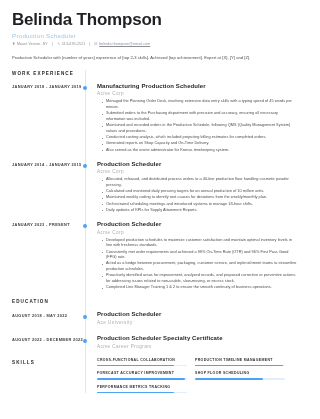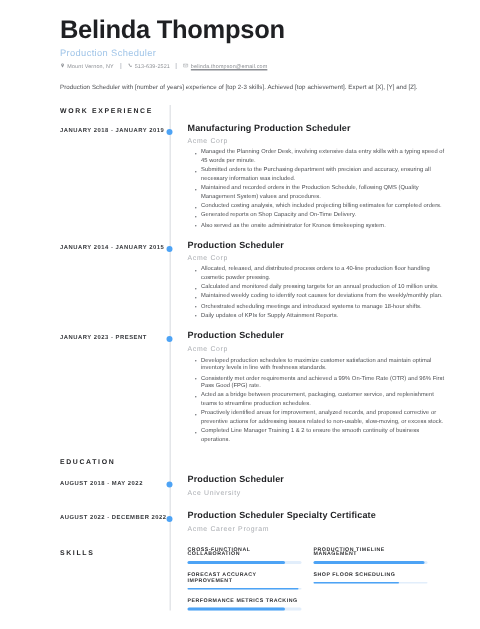--- a/index.html
+++ b/index.html
@@ -3,21 +3,21 @@
 <meta charset="utf-8">
 <style>
   html,body{margin:0;padding:0;}
   body{
     width:297px;height:419px;overflow:hidden;
     background:#ffffff;
     font-family:"Liberation Sans", sans-serif;
     color:#2f3033;
     -webkit-font-smoothing:antialiased;
   }
-  .page{width:297px;height:345px;position:relative;box-sizing:border-box;padding-left:28px;}
+  .page{width:297px;height:345px;position:relative;box-sizing:border-box;}
 
   
   .header{padding:11px 12px 0 12px;}
   .name{
     font-size:17px;font-weight:bold;letter-spacing:-0.2px;
     color:#1f2023;line-height:1.05;margin:0 0 3px 0;
   }
   .job-title{
     font-size:6.2px;color:#9fc4e8;letter-spacing:.25px;
     margin:0 0 3px 0;font-weight:normal;

